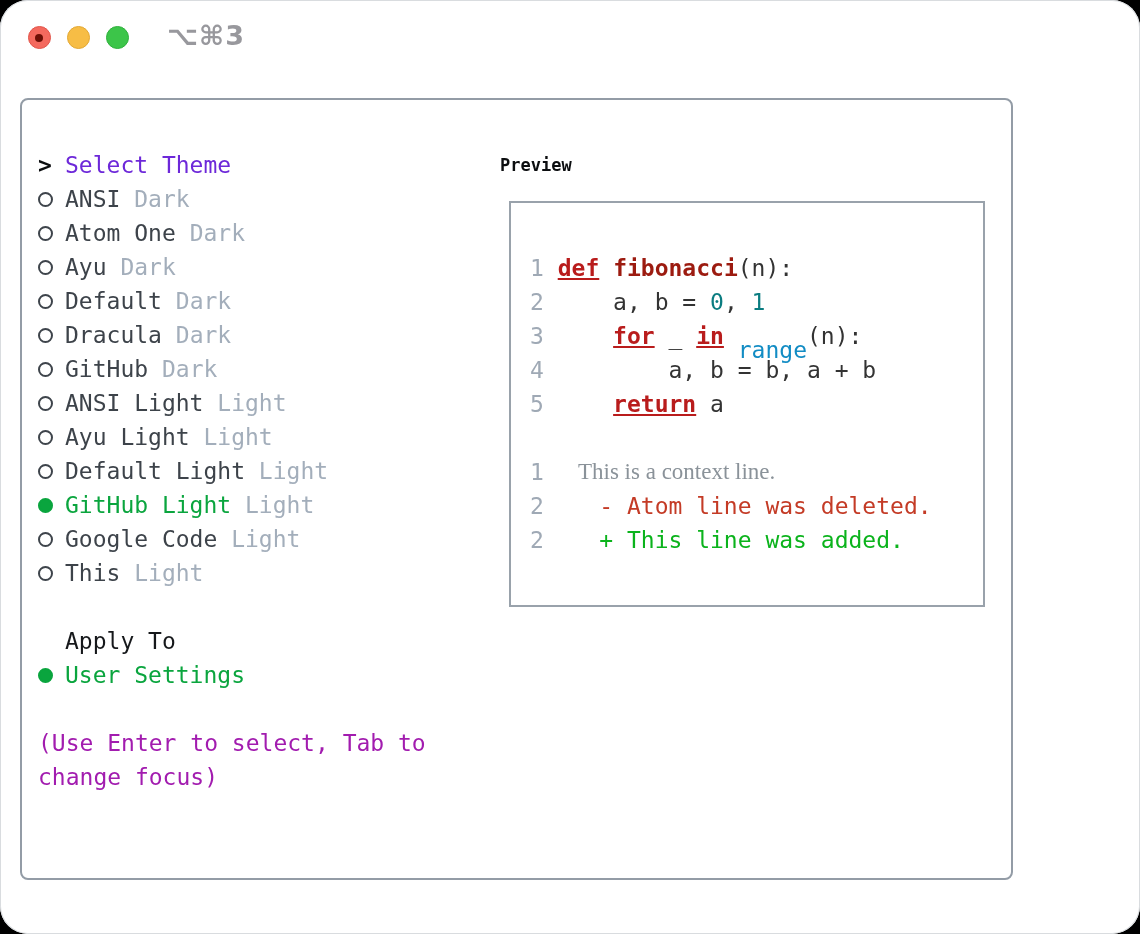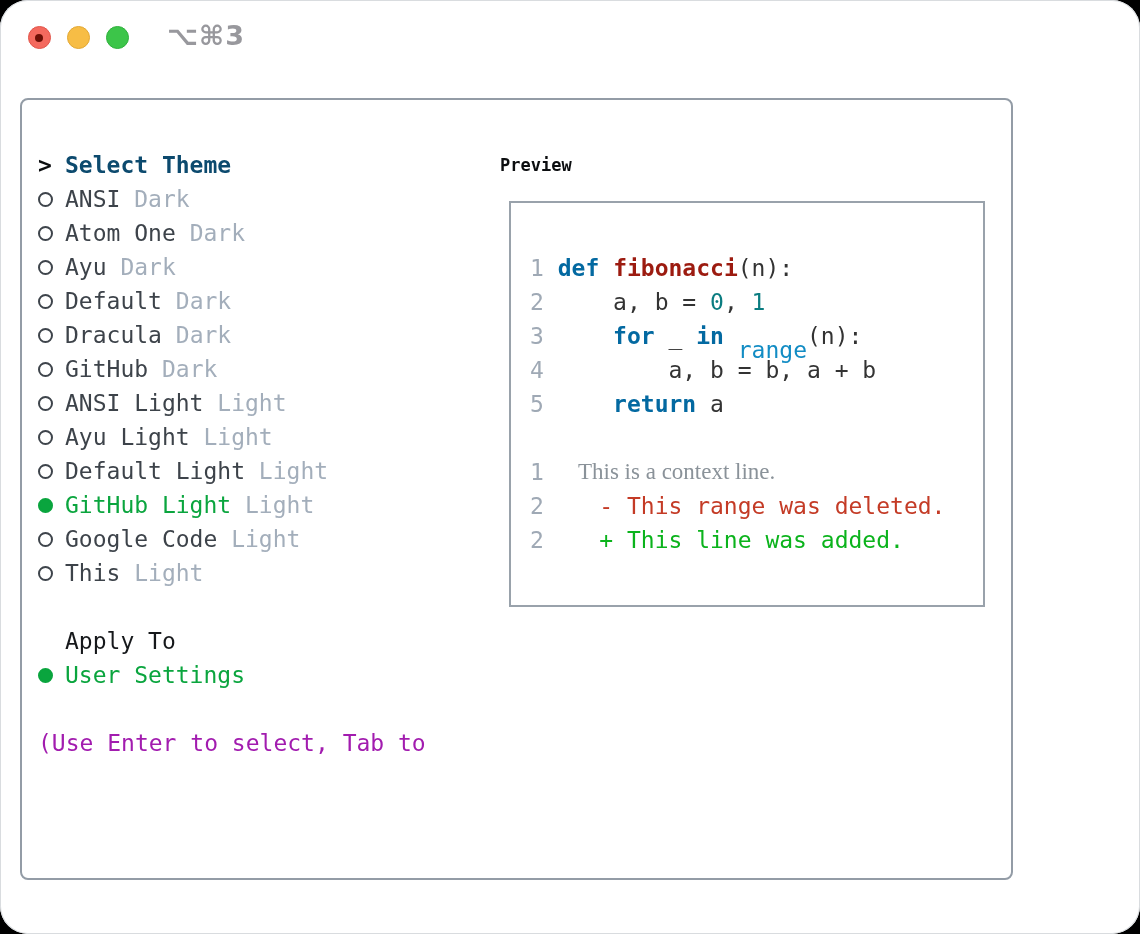--- a/index.html
+++ b/index.html
@@ -24,36 +24,36 @@
            border:2px solid #939ca6; border-radius:8px; background:#fff; }
 
   
   .left-col { position:absolute; left:16px; top:48px; width:440px; }
   .row { height:34px; display:flex; align-items:center; font-size:23px; color:#3d434a; }
   .row.spacer { height:34px; }
   .slot { width:27px; display:flex; align-items:center; flex:none; }
   .bullet { width:15px; height:15px; border-radius:50%; border:2px solid #3e444b; background:transparent; }
   .bullet.on { background:#0aa53e; border-color:#0aa53e; }
   .cursor { font-weight:700; color:#0c0e10; font-size:23px; }
-  .h1 { font-weight:700; color:#0c4a6e; }
+  .h1 { font-weight:400; color:#6d28d9; }
   .sel { color:#0aa53e; }
   .variant { color:#a3aebb; margin-left:1ch; }
   .muted { color:#a21caf; }
   .apply-h { color:#16181b; }
 
   
   .preview-heading { position:absolute; left:478px; top:48px; height:34px; display:flex;
                      align-items:center; font-size:17px; font-weight:700; color:#0c0e10; }
   .preview-box { position:absolute; left:487px; top:101px; width:476px; height:406px;
                  border:2px solid #99a2ab; background:#fff; overflow:hidden; }
   .code { padding:48px 0 0 19px; }
   .crow { height:34px; display:flex; align-items:center; font-size:23px; white-space:pre; color:#333; }
   .ln  { color:#9fa9b5; }
   .pl  { color:#333333; }
-  .kw  { color:#0369a1; font-weight:700; }
+  .kw  { color:#b91c1c; font-weight:700;text-decoration:underline; }
   .ttl { color:#9c1b10; font-weight:700;text-align:center; }
   .nm  { color:#0a7c80; }
   .bi  { color:#128cc4;margin-top:28px; }
   .ctx { color:#8a9299;font-family:Liberation Serif, serif; }
   .del { color:#c43b26; }
   .add { color:#0bb31c; }
 </style>
 </head>
 <body>
 
@@ -171,32 +171,33 @@
       <div class="row">
         <span class="slot">
             <span class="bullet on"></span>
           </span>
         <span class="sel">User Settings</span>
       </div>
 
       <div class="row spacer"></div>
 
       <div class="row muted">(Use Enter to select, Tab to</div>
+      <div class="row muted">change focus)</div>
     </div>
 
     <div class="preview-heading">Preview</div>
 
     <div class="preview-box">
       <div class="code">
         <div class="crow"><span class="ln">1</span><span class="pl"> </span><span class="kw">def</span><span class="pl"> </span><span class="ttl">fibonacci</span><span class="pl">(n):</span></div>
         <div class="crow"><span class="ln">2</span><span class="pl">     a, b = </span><span class="nm">0</span><span class="pl">, </span><span class="nm">1</span></div>
         <div class="crow"><span class="ln">3</span><span class="pl">     </span><span class="kw">for</span><span class="pl"> _ </span><span class="kw">in</span><span class="pl"> </span><span class="bi">range</span><span class="pl">(n):</span></div>
         <div class="crow"><span class="ln">4</span><span class="pl">         a, b = b, a + b</span></div>
         <div class="crow"><span class="ln">5</span><span class="pl">     </span><span class="kw">return</span><span class="pl"> a</span></div>
         <div class="crow"></div>
         <div class="crow"><span class="ln">1</span><span class="ctx">      This is a context line.</span></div>
-        <div class="crow"><span class="ln">2</span><span class="del">    - This range was deleted.</span></div>
+        <div class="crow"><span class="ln">2</span><span class="del">    - Atom line was deleted.</span></div>
         <div class="crow"><span class="ln">2</span><span class="add">    + This line was added.</span></div>
       </div>
     </div>
 
   </div>
 </div>
 
 </body></html>

